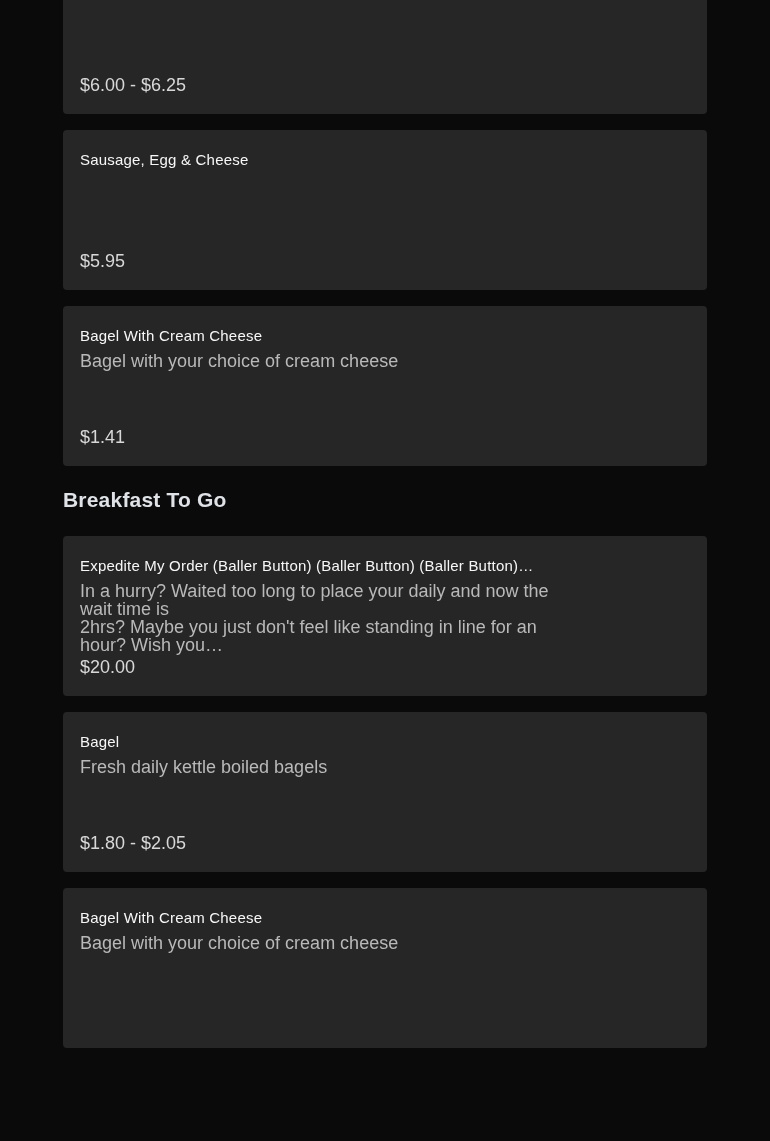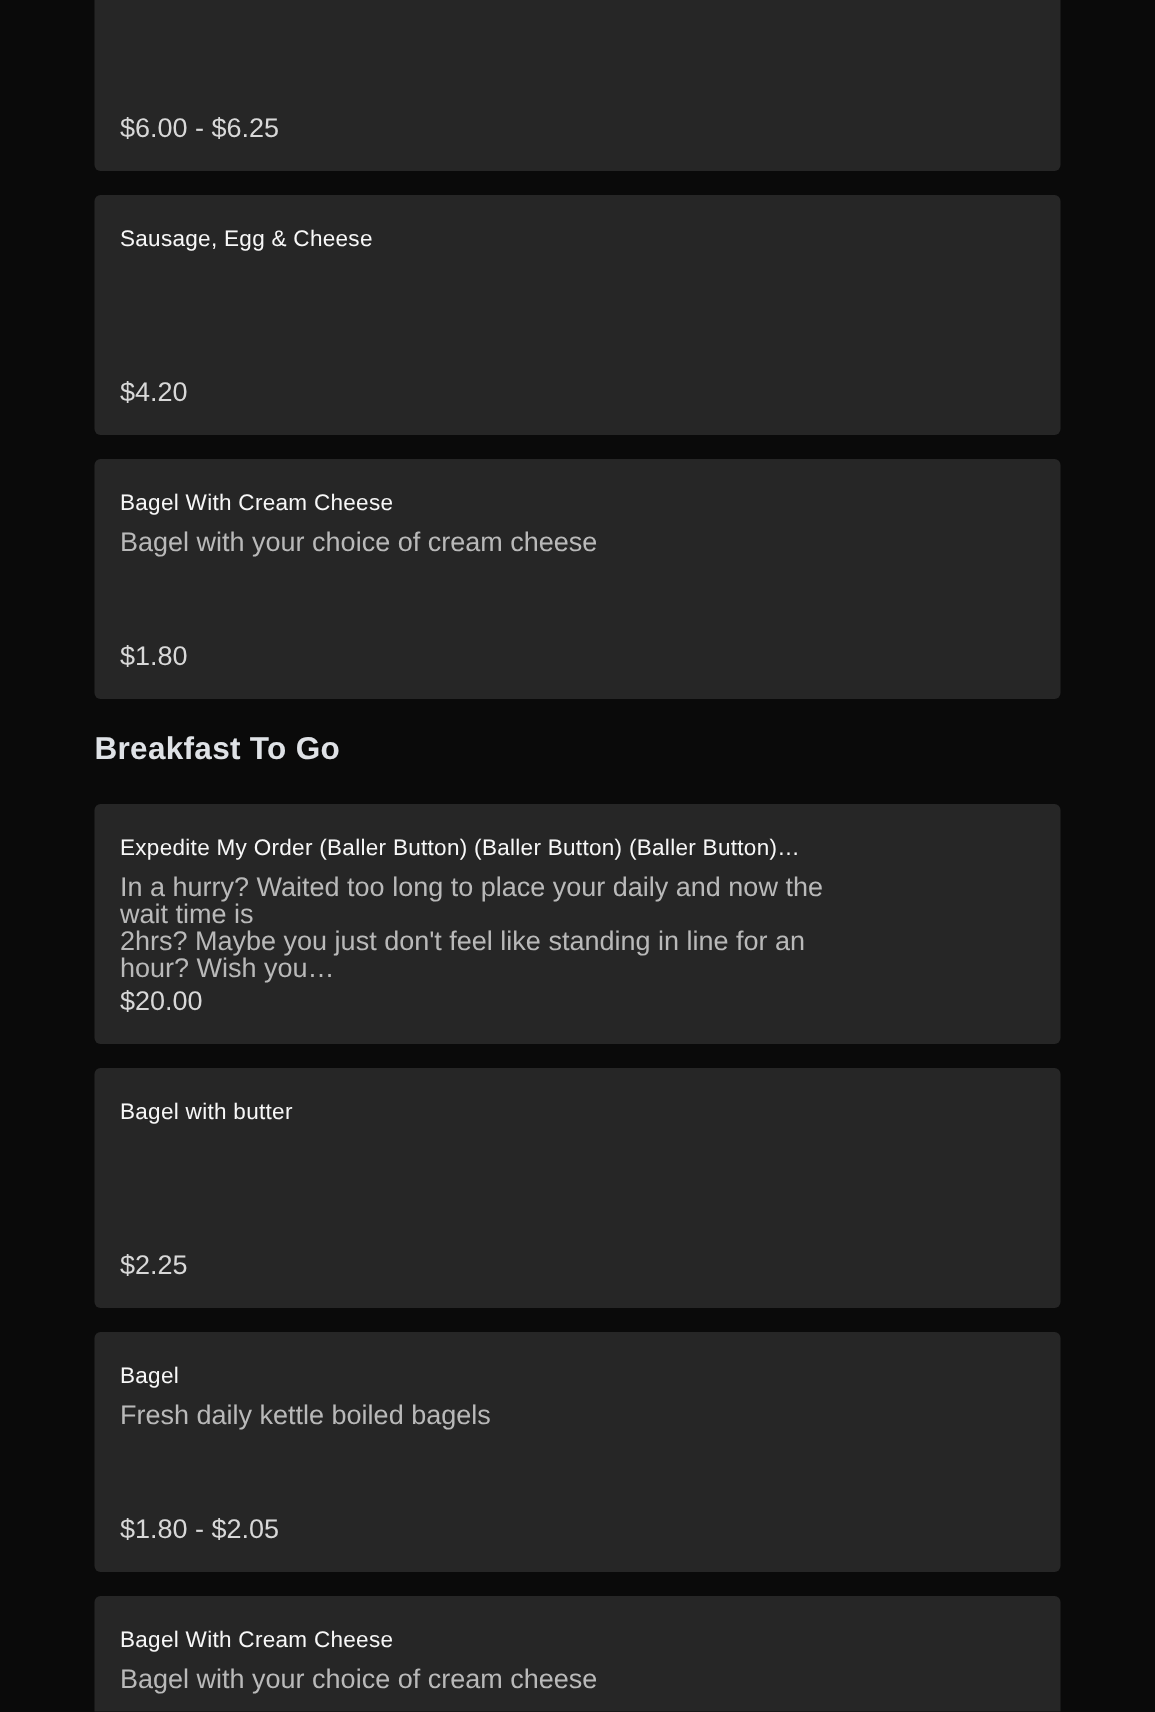--- a/index.html
+++ b/index.html
@@ -74,38 +74,33 @@
 <main>
   <div id="menu-root" class="menu-list">
       <article class="card clipped">
     <h3 class="card-title"></h3>
 
     <div class="card-price">$6.00 - $6.25</div>
   </article>
       <article class="card">
     <h3 class="card-title">Sausage, Egg &amp; Cheese</h3>
 
-    <div class="card-price">$4.20</div>
+    <div class="card-price">$5.95</div>
   </article>
       <article class="card">
     <h3 class="card-title">Bagel With Cream Cheese</h3>
     <p class="card-desc">Bagel with your choice of cream cheese</p>
-    <div class="card-price">$1.80</div>
+    <div class="card-price">$1.41</div>
   </article>
       <h2 class="section-title">Breakfast To Go</h2>
       <article class="card">
     <h3 class="card-title">Expedite My Order (Baller Button) (Baller Button) (Baller Button)…</h3>
     <p class="card-desc">In a hurry? Waited too long to place your daily and now the wait time is
 2hrs? Maybe you just don't feel like standing in line for an hour? Wish you…</p>
     <div class="card-price">$20.00</div>
-  </article>
-      <article class="card">
-    <h3 class="card-title">Bagel with butter</h3>
-
-    <div class="card-price">$2.25</div>
   </article>
       <article class="card">
     <h3 class="card-title">Bagel</h3>
     <p class="card-desc">Fresh daily kettle boiled bagels</p>
     <div class="card-price">$1.80 - $2.05</div>
   </article>
       <article class="card">
     <h3 class="card-title">Bagel With Cream Cheese</h3>
     <p class="card-desc">Bagel with your choice of cream cheese</p>
     <div class="card-price"></div>

